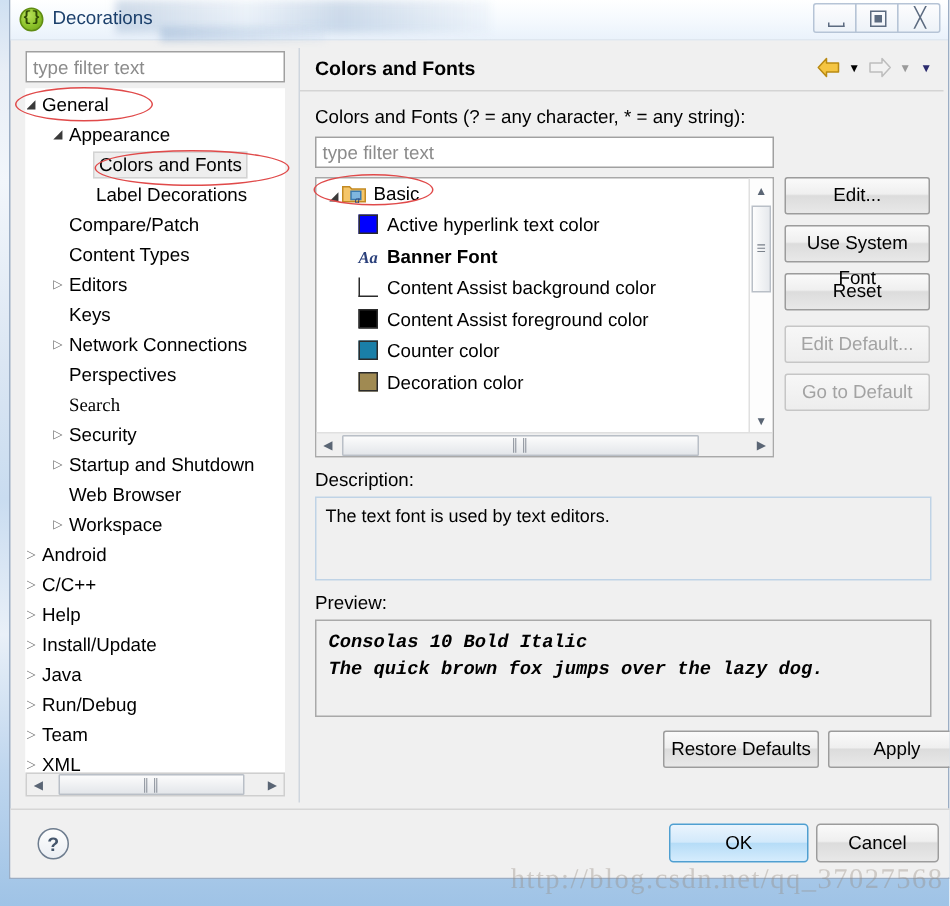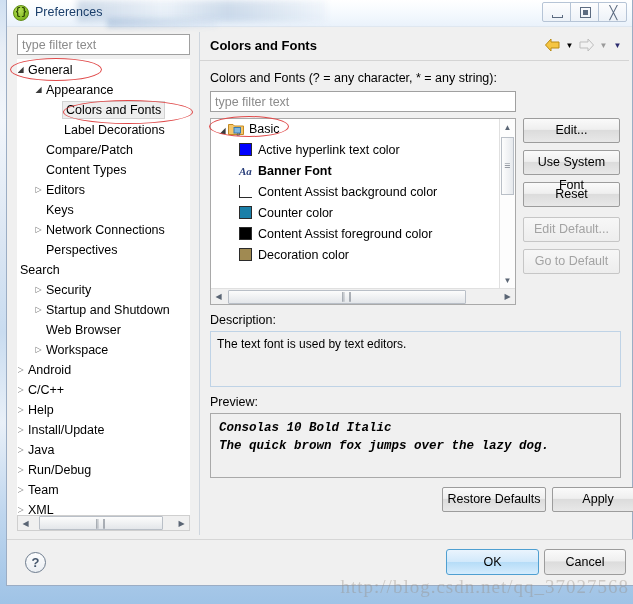--- a/index.html
+++ b/index.html
@@ -320,21 +320,21 @@
 <body>
 
 <div class="desktop-bg"></div>
 
 <div class="window">
 
   <div class="titlebar">
     <div class="blur-title"></div>
     <div class="blur-title2"></div>
     <div class="title-icon">{}</div>
-    <div class="title-text">Preferences</div>
+    <div class="title-text">Decorations</div>
     <div class="winbtns">
       <div class="winbtn">
           <span class="gl-min"></span>
         </div>
       <div class="winbtn">
           <span class="gl-max"></span>
         </div>
       <div class="winbtn">
           <span class="gl-close">╳</span>
         </div>
@@ -349,21 +349,21 @@
           <div class="tnode"><span class="arrow open" style="left: -3px;">◢</span><span class="tlabel" style="margin-left: 8px;">General</span></div>
           <div class="tnode"><span class="arrow open" style="left: 15px;">◢</span><span class="tlabel" style="margin-left: 26px;">Appearance</span></div>
           <div class="tnode sel"><span class="tlabel" style="margin-left: 44px;">Colors and Fonts</span></div>
           <div class="tnode"><span class="tlabel" style="margin-left: 44px;">Label Decorations</span></div>
           <div class="tnode"><span class="tlabel" style="margin-left: 26px;">Compare/Patch</span></div>
           <div class="tnode"><span class="tlabel" style="margin-left: 26px;">Content Types</span></div>
           <div class="tnode"><span class="arrow" style="left: 15px;">▷</span><span class="tlabel" style="margin-left: 26px;">Editors</span></div>
           <div class="tnode"><span class="tlabel" style="margin-left: 26px;">Keys</span></div>
           <div class="tnode"><span class="arrow" style="left: 15px;">▷</span><span class="tlabel" style="margin-left: 26px;">Network Connections</span></div>
           <div class="tnode"><span class="tlabel" style="margin-left: 26px;">Perspectives</span></div>
-          <div class="tnode"><span class="tlabel" style="">Search</span></div>
+          <div class="tnode"><span class="tlabel" style="margin-left: 26px; font-family: Liberation Serif, serif;">Search</span></div>
           <div class="tnode"><span class="arrow" style="left: 15px;">▷</span><span class="tlabel" style="margin-left: 26px;">Security</span></div>
           <div class="tnode"><span class="arrow" style="left: 15px;">▷</span><span class="tlabel" style="margin-left: 26px;">Startup and Shutdown</span></div>
           <div class="tnode"><span class="tlabel" style="margin-left: 26px;">Web Browser</span></div>
           <div class="tnode"><span class="arrow" style="left: 15px;">▷</span><span class="tlabel" style="margin-left: 26px;">Workspace</span></div>
           <div class="tnode"><span class="arrow" style="left: -3px;">▷</span><span class="tlabel" style="margin-left: 8px;">Android</span></div>
           <div class="tnode"><span class="arrow" style="left: -3px;">▷</span><span class="tlabel" style="margin-left: 8px;">C/C++</span></div>
           <div class="tnode"><span class="arrow" style="left: -3px;">▷</span><span class="tlabel" style="margin-left: 8px;">Help</span></div>
           <div class="tnode"><span class="arrow" style="left: -3px;">▷</span><span class="tlabel" style="margin-left: 8px;">Install/Update</span></div>
           <div class="tnode"><span class="arrow" style="left: -3px;">▷</span><span class="tlabel" style="margin-left: 8px;">Java</span></div>
           <div class="tnode"><span class="arrow" style="left: -3px;">▷</span><span class="tlabel" style="margin-left: 8px;">Run/Debug</span></div>
@@ -407,22 +407,22 @@
       <div class="cf-list">
         <div class="cf-inner" id="cflist">
             <div class="cf-row"><span class="arrow open" style="position: static; display: inline-block; width: 11px;">◢</span><span style="display: inline-block; width: 17px; margin-right: 4px; vertical-align: -3px;"><svg width="16" height="14" viewBox="0 0 16 14">
                   <path d="M0.5 2.5 L5 2.5 L6.5 4 L15.5 4 L15.5 12.5 L0.5 12.5 Z" fill="#f5c66a" stroke="#c38a22"></path>
                   <rect x="6" y="5.5" width="6.5" height="5.5" fill="#7fb6e0" stroke="#3a7ab0"></rect>
                   <text x="8.5" y="13.5" font-size="7" font-style="italic" font-family="serif" fill="#2a3f7a">a</text>
                 </svg></span><span>Basic</span></div>
             <div class="cf-row"><span class="indent"></span><span class="sw" style="background: rgb(0, 0, 255);"></span><span>Active hyperlink text color</span></div>
             <div class="cf-row bold-label"><span class="indent"></span><span class="aa">Aa</span><span>Banner Font</span></div>
             <div class="cf-row"><span class="indent"></span><span class="sw hollow" style="background: rgb(255, 255, 255);"></span><span>Content Assist background color</span></div>
+            <div class="cf-row"><span class="indent"></span><span class="sw" style="background: rgb(0, 0, 0);"></span><span>Content Assist foreground color</span></div>
             <div class="cf-row"><span class="indent"></span><span class="sw" style="background: rgb(26, 127, 168);"></span><span>Counter color</span></div>
-            <div class="cf-row"><span class="indent"></span><span class="sw" style="background: rgb(0, 0, 0);"></span><span>Content Assist foreground color</span></div>
             <div class="cf-row"><span class="indent"></span><span class="sw" style="background: rgb(160, 138, 82);"></span><span>Decoration color</span></div>
             <div class="cf-row"><span class="indent"></span></div>
           </div>
         <div class="cf-vscroll">
           <div class="va" style="top:0">▲</div>
           <div class="vt">☰</div>
           <div class="va" style="bottom:0">▼</div>
         </div>
         <div class="cf-hscroll">
           <div class="sb-arrow">◀</div>

